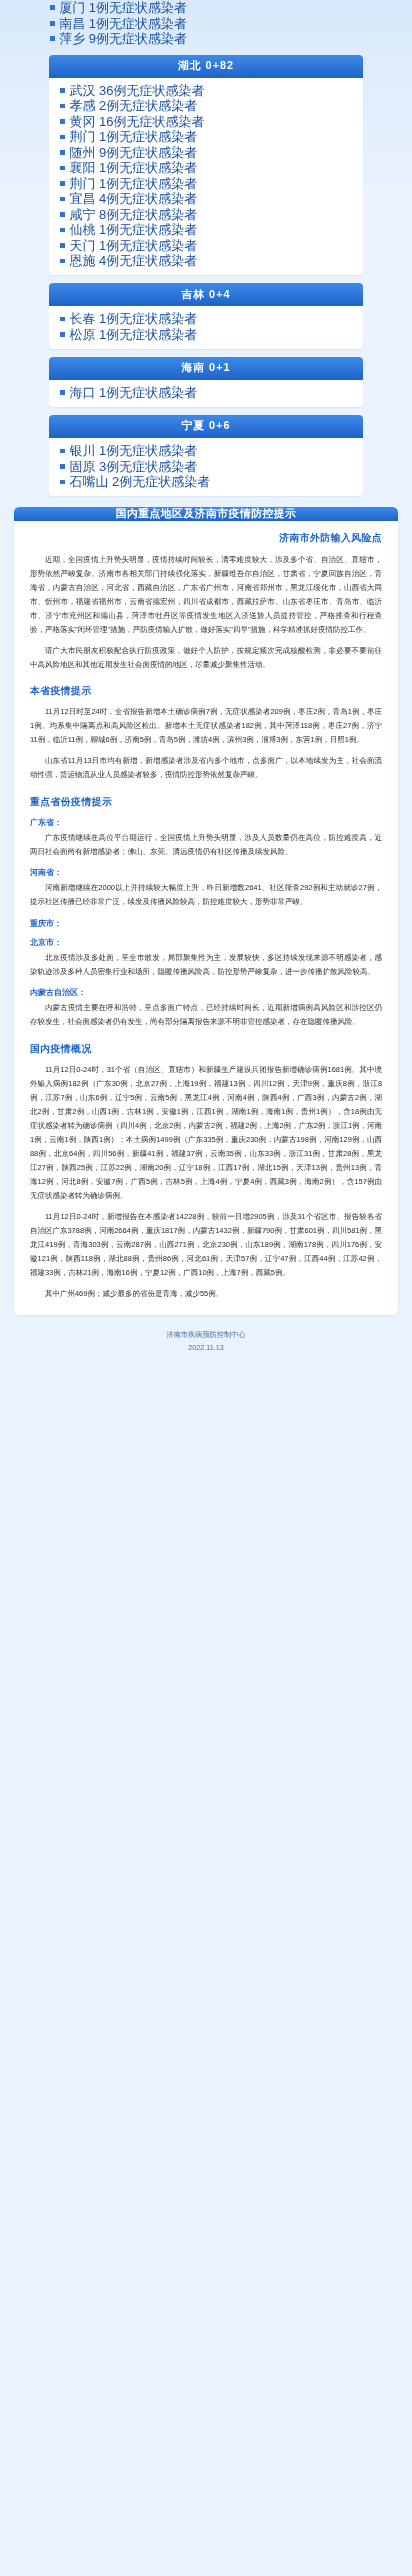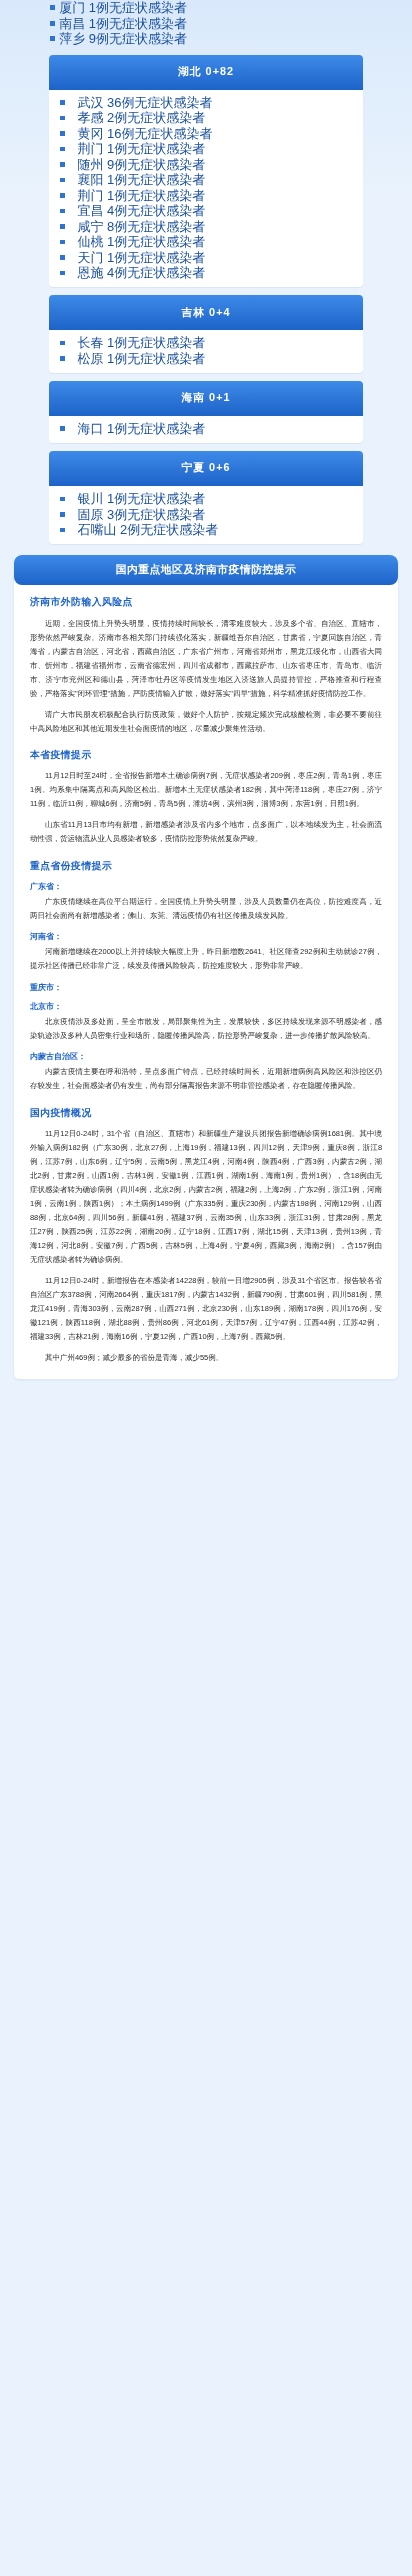--- a/index.html
+++ b/index.html
@@ -32,62 +32,61 @@
   .case-line .sq {
     width: 4.6px; height: 4.6px;
     background: #2f74d0;
     margin-right: 4.6px;
     flex: none;
   }
 
   
   .prov-block { padding: 0 49px; margin-top: 8.2px; }
   .prov-banner {
-    height: 35px;
+    height: 23px;
     border-radius: 4.1px 4.1px 0 0;
     background: linear-gradient(180deg, #3d8ae8, #1d63c8);
     color: #fff;
     font-size: 10.8px;
     font-weight: bold;
     display: flex;
     align-items: center;
     justify-content: center;
     letter-spacing: 1px;
   }
   .prov-body {
     background: #ffffff;
     border-radius: 0 0 4.1px 4.1px;
     padding: 5.2px 0 6.2px 0;
     box-shadow: 0 0.5px 1px rgba(60,110,180,.10);
   }
-  .prov-body .case-line { padding-left: 11.3px; gap: 8px; }
+  .prov-body .case-line { padding-left: 11.3px; }
 
   
   .card {
     margin: 11.3px 14.4px 0 14.4px;
     background: #fff;
     border-radius: 5.2px;
     box-shadow: 0 1px 3.1px rgba(60,110,180,.12);
     overflow: hidden;
   }
   .card-header {
-    height: 30px;
+    height: 14px;
     background: linear-gradient(180deg, #3d8ae8, #1d63c8);
     color: #fff;
     font-size: 10.8px;
     font-weight: bold;
     display: flex;
     align-items: center;
     justify-content: center;
     letter-spacing: 0.5px;
-    border-radius: 8px;
   }
   .card-inner { padding: 8.2px 15.5px 13.4px 15.5px; }
   .sub-title {
-    text-align: left;
+    text-align: right;
     color: #1d63c8;
     font-size: 9.8px;
     font-weight: bold;
     margin: 3.1px 0 7.2px 0;
     letter-spacing: 0.5px;
   }
   p.para {
     font-size: 7.5px;
     line-height: 14px;
     color: #2b2b2b;
@@ -267,15 +266,19 @@
       <p class="para">内蒙古疫情主要在呼和浩特，呈点多面广特点，已经持续时间长，近期新增病例高风险区和涉控区仍存较发生，社会面感染者仍有发生，尚有部分隔离报告来源不明非管控感染者，存在隐匿传播风险。</p>
 
       <div class="section-title">国内疫情概况</div>
       <p class="para">11月12日0-24时，31个省（自治区、直辖市）和新疆生产建设兵团报告新增确诊病例1681例。其中境外输入病例182例（广东30例，北京27例，上海19例，福建13例，四川12例，天津9例，重庆8例，浙江8例，江苏7例，山东6例，辽宁5例，云南5例，黑龙江4例，河南4例，陕西4例，广西3例，内蒙古2例，湖北2例，甘肃2例，山西1例，吉林1例，安徽1例，江西1例，湖南1例，海南1例，贵州1例），含18例由无症状感染者转为确诊病例（四川4例，北京2例，内蒙古2例，福建2例，上海2例，广东2例，浙江1例，河南1例，云南1例，陕西1例）；本土病例1499例（广东335例，重庆230例，内蒙古198例，河南129例，山西88例，北京64例，四川56例，新疆41例，福建37例，云南35例，山东33例，浙江31例，甘肃28例，黑龙江27例，陕西25例，江苏22例，湖南20例，辽宁18例，江西17例，湖北15例，天津13例，贵州13例，青海12例，河北8例，安徽7例，广西5例，吉林5例，上海4例，宁夏4例，西藏3例，海南2例），含157例由无症状感染者转为确诊病例。</p>
       <p class="para">11月12日0-24时，新增报告在本感染者14228例，较前一日增2905例，涉及31个省区市。报告较各省自治区广东3788例，河南2664例，重庆1817例，内蒙古1432例，新疆790例，甘肃601例，四川581例，黑龙江419例，青海303例，云南287例，山西271例，北京230例，山东189例，湖南178例，四川176例，安徽121例，陕西118例，湖北88例，贵州86例，河北61例，天津57例，辽宁47例，江西44例，江苏42例，福建33例，吉林21例，海南16例，宁夏12例，广西10例，上海7例，西藏5例。</p>
       <p class="para">其中广州469例；减少最多的省份是青海，减少55例。</p>
 
     </div>
   </div>
 
+  <div class="footer">
+    <div>济南市疾病预防控制中心</div>
+    <div>2022.11.13</div>
+  </div>
 
 </div>
 
 
 </body></html>

